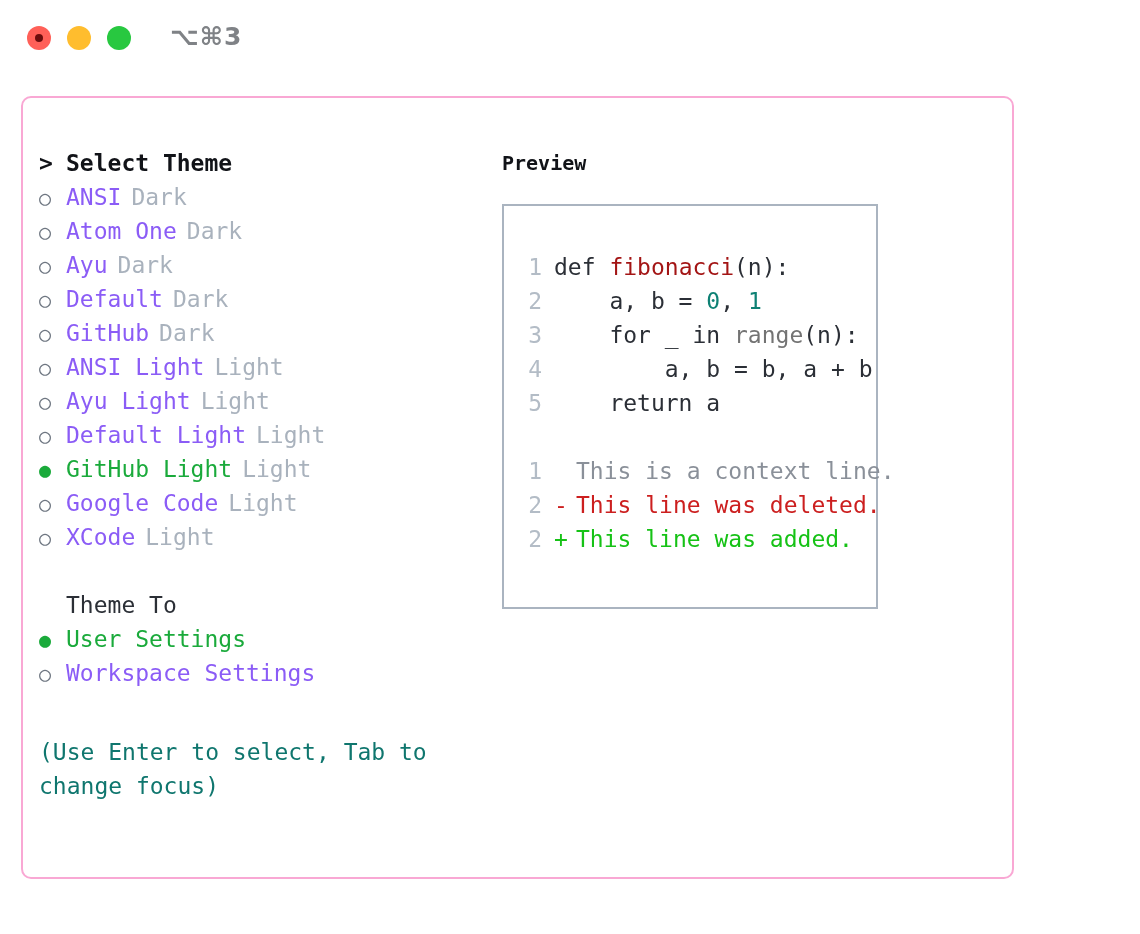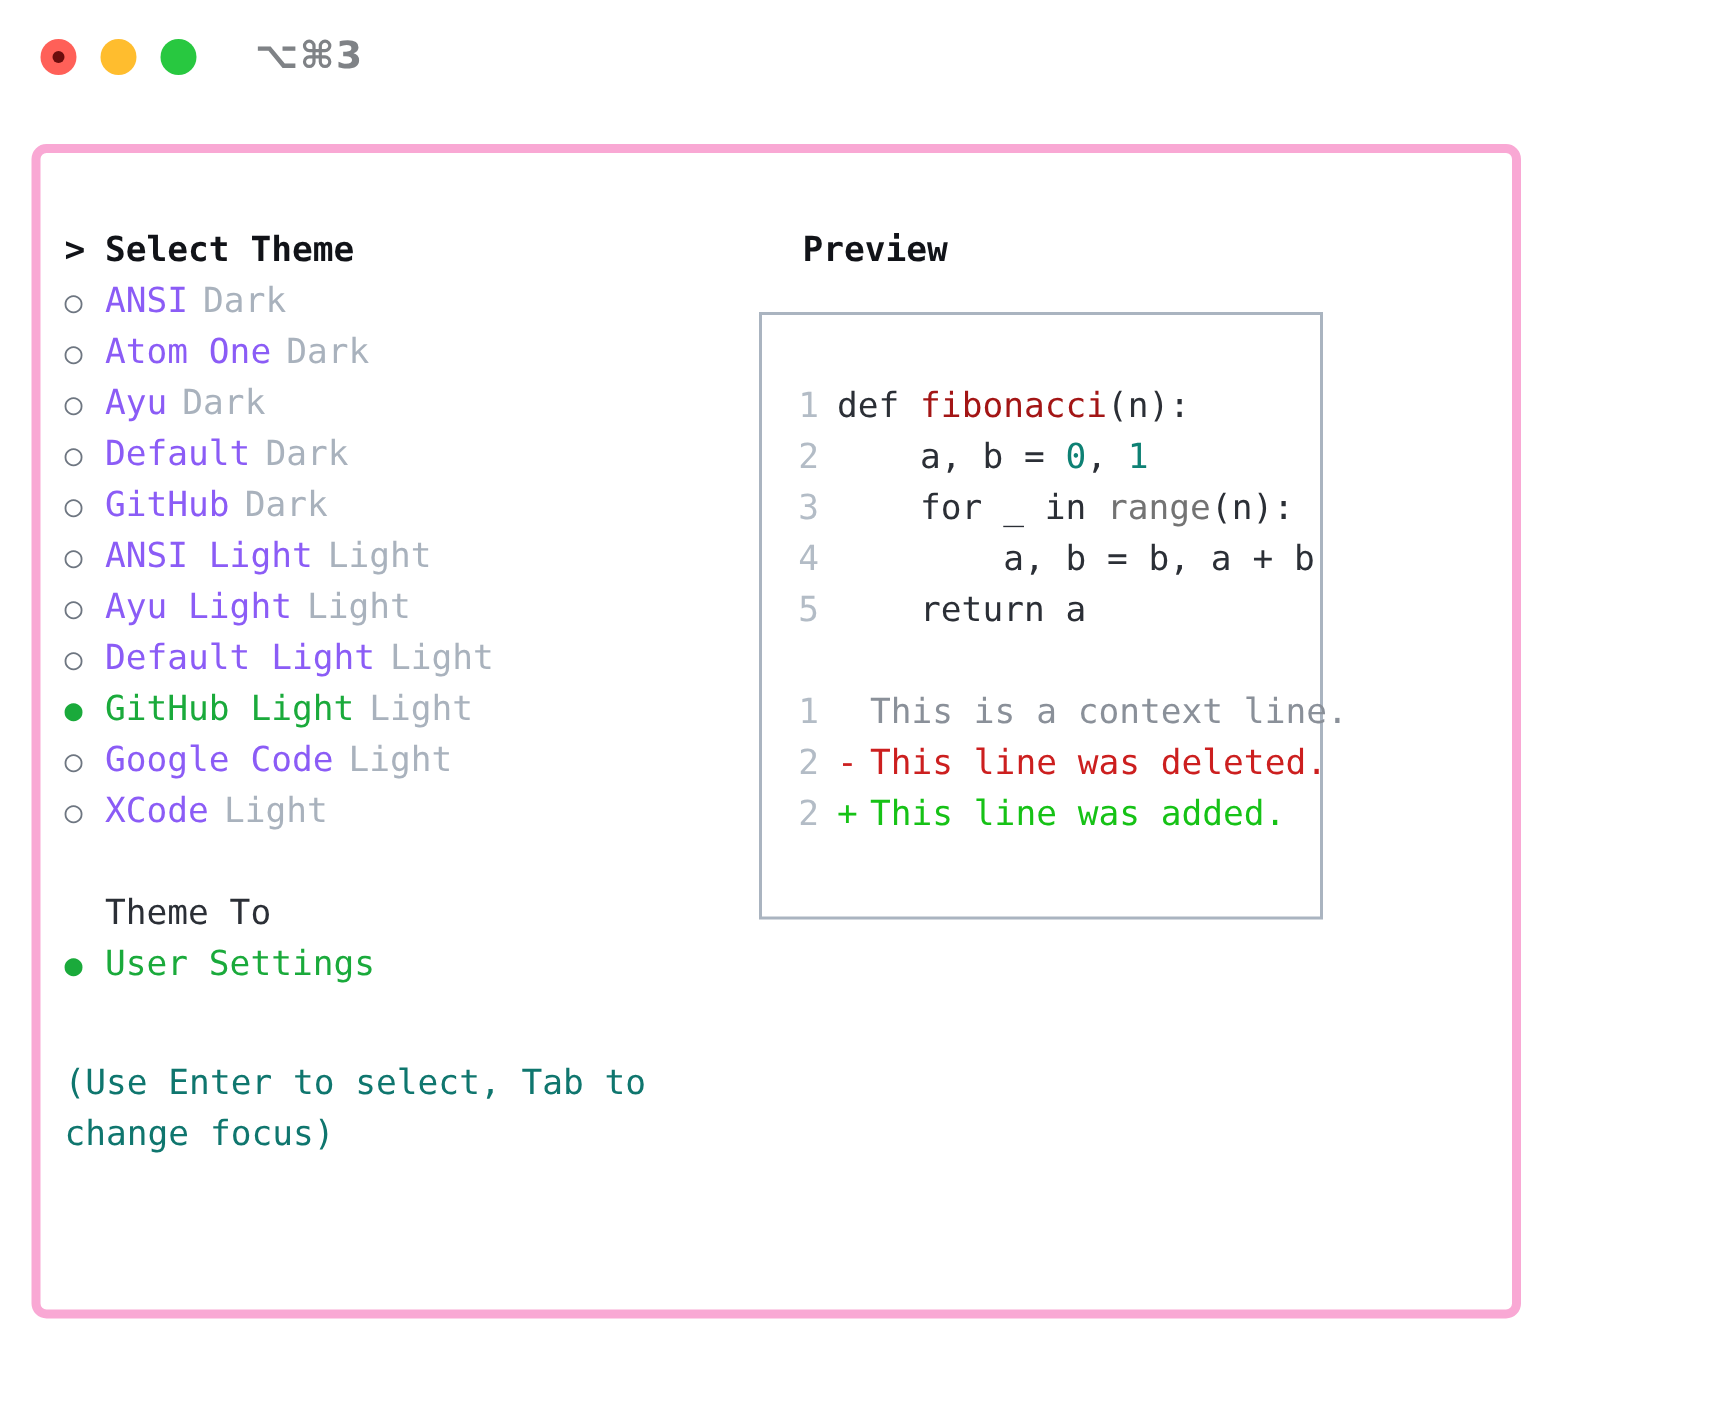--- a/index.html
+++ b/index.html
@@ -69,21 +69,21 @@
     font-family: "DejaVu Sans", sans-serif;
   }
 
   
   .panel {
     position: absolute;
     left: 21px;
     top: 96px;
     width: 993px;
     height: 783px;
-    border: 6px solid #f9a8d4;
+    border: 2px solid #f9a8d4;
     border-radius: 10px;
     box-sizing: border-box;
   }
 
   .columns {
     position: absolute;
     left: 0; top: 0;
     width: 100%; height: 100%;
   }
 
@@ -148,26 +148,25 @@
   }
 
   
   .right-col {
     position: absolute;
     left: 479px;
     top: 48px;
     width: 500px;
   }
   .preview-title {
-    font-size: 23px;
+    font-size: 20px;
     font-weight: 700;
     color: #111318;
     height: 34px;
     line-height: 34px;
-    margin-left: 29px;
   }
   .preview-box {
     margin-top: 24px;
     width: 376px;
     height: 405px;
     border: 2px solid #aab4c0;
     box-sizing: border-box;
     padding: 44px 0 0 16px;
     background: #ffffff;
   }
@@ -230,20 +229,21 @@
             <div class="row"><span class="bullet selected">●</span><span class="label selected">GitHub Light</span><span class="tag">Light</span></div>
             <div class="row"><span class="bullet">○</span><span class="label">Google Code</span><span class="tag">Light</span></div>
             <div class="row"><span class="bullet">○</span><span class="label">XCode</span><span class="tag">Light</span></div>
           </div>
 
         <div class="spacer-row"></div>
 
         <div class="apply-label">Theme To</div>
         <div id="apply-list">
             <div class="row"><span class="bullet selected">●</span><span class="label selected">User Settings</span></div>
+            <div class="row"><span class="bullet">○</span><span class="label">Workspace Settings</span></div>
           </div>
 
         <div class="hint">(Use Enter to select, Tab to change focus)</div>
       </div>
 
       <div class="right-col">
         <div class="preview-title">Preview</div>
         <div class="preview-box">
           <div id="code-block">
               <div class="code-line"><span class="lineno">1</span><span class="tok-plain">def </span><span class="tok-fn">fibonacci</span><span class="tok-plain">(n):</span></div>

